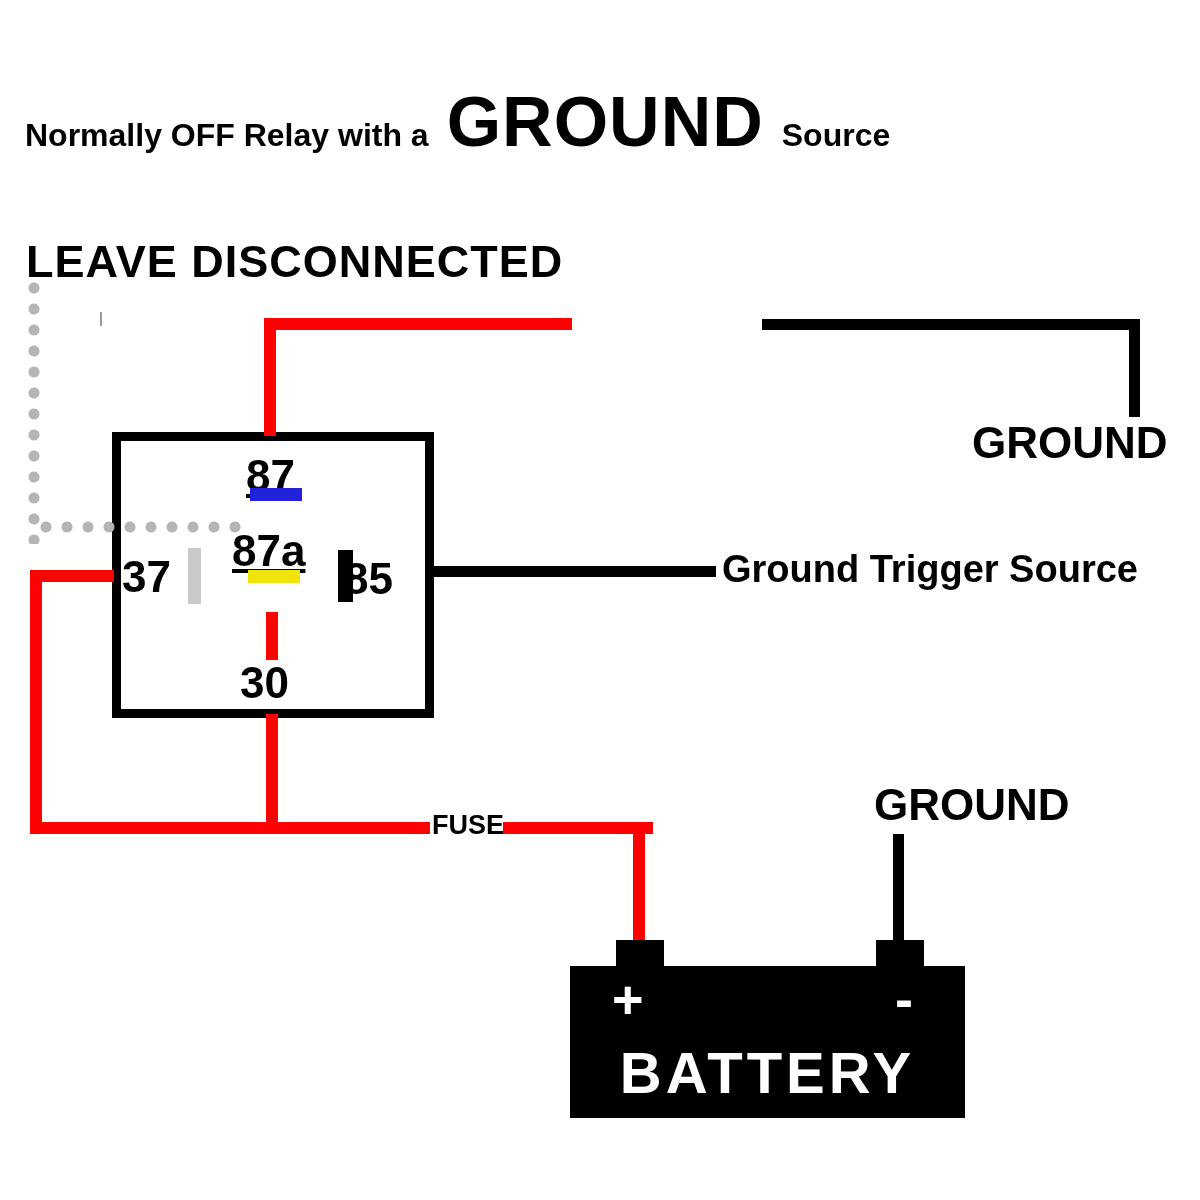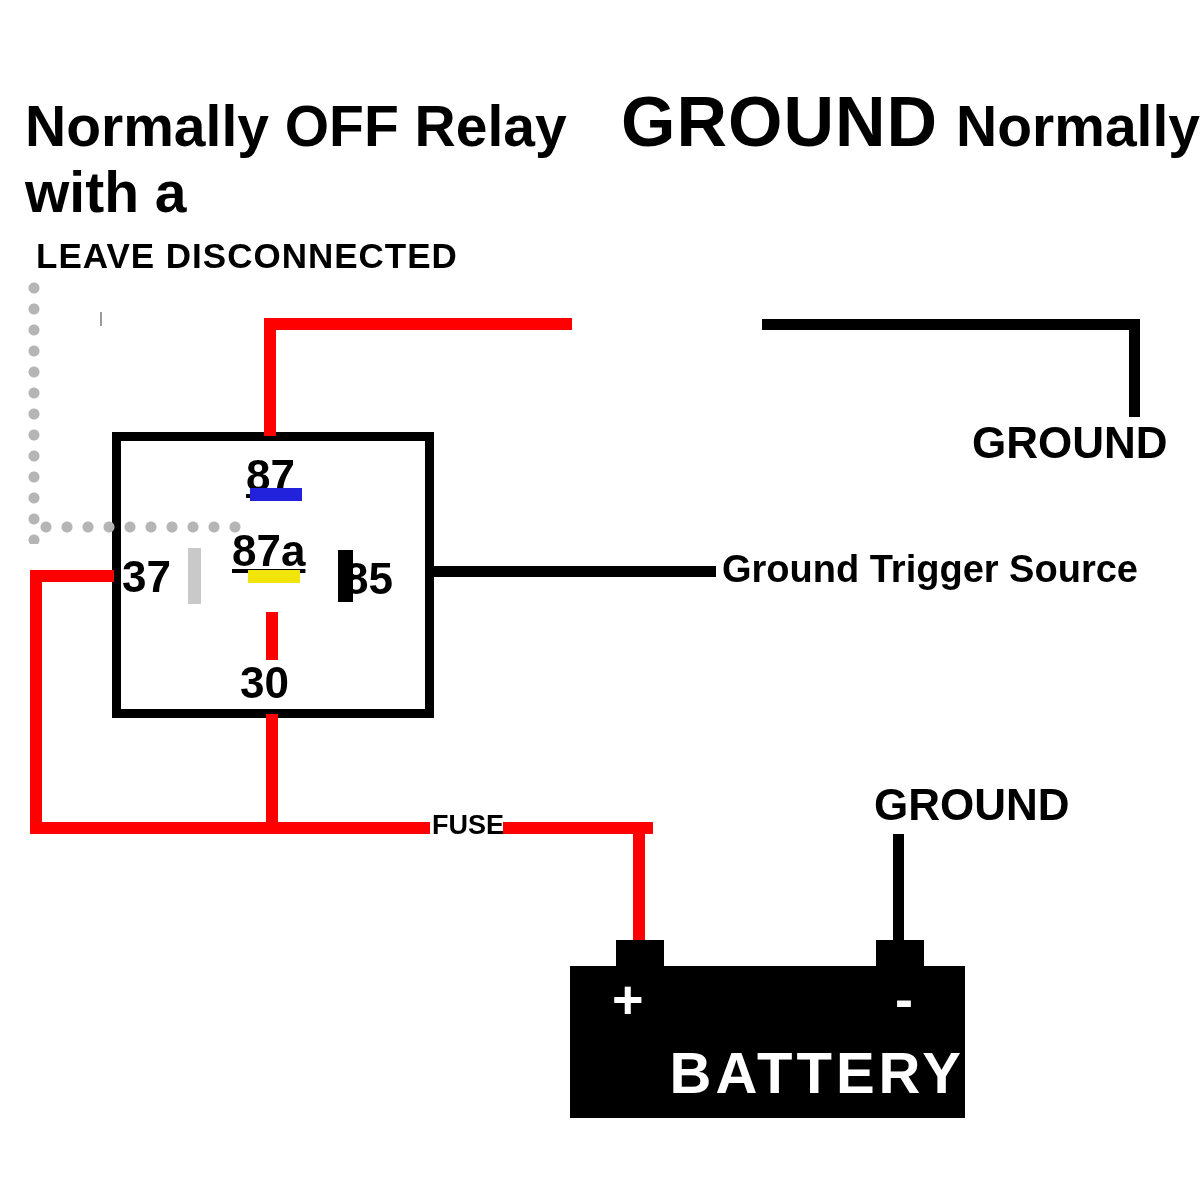--- a/index.html
+++ b/index.html
@@ -10,21 +10,21 @@
     background: #ffffff;
     font-family: "Liberation Sans", sans-serif;
     color: #000000;
     overflow: hidden;
   }
   .abs { position: absolute; }
   .lbl { font-weight: bold; white-space: nowrap; }
 
   
   .title { left: 25px; top: 82px; display: flex; align-items: baseline; gap: 18px; }
-  .title .t-norm { font-size: 57px; font-weight: bold; }
+  .title .t-norm { font-size: 32px; font-weight: bold; }
   .title .t-big  { font-size: 70px; font-weight: bold; letter-spacing: 1px; }
 
   
   .wire-red   { background: #ff0000; }
   .wire-black { background: #000000; }
 
   
   .dots-v {
     width: 12px;
     background-image: radial-gradient(circle at 6px 6px, #b5b5b5 5px, transparent 6px);
@@ -51,36 +51,36 @@
   .bar-black  { background: #000000; }
 
   
   .battery-body {
     left: 570px; top: 966px; width: 395px; height: 152px;
     background: #000000; color: #ffffff;
   }
   .batt-sign { position: absolute; font-size: 54px; font-weight: bold; top: 2px; }
   .batt-name {
     position: absolute; bottom: 12px; left: 0; width: 100%;
-    text-align: right; font-size: 58px; font-weight: bold; letter-spacing: 4px;
+    text-align: center; font-size: 58px; font-weight: bold; letter-spacing: 4px;
   }
   .terminal { background: #000000; }
 </style>
 </head>
 <body>
 
 <div class="canvas">
 
   <div class="abs title">
     <span class="t-norm">Normally OFF Relay with a</span>
     <span class="t-big">GROUND</span>
-    <span class="t-norm">Normally</span>
+    <span class="t-norm">Source</span>
   </div>
 
-  <div class="abs lbl" style="left:36px; top:236px; font-size:35px; letter-spacing:1px;">LEAVE DISCONNECTED</div>
+  <div class="abs lbl" style="left:26px; top:236px; font-size:45px; letter-spacing:1px;">LEAVE DISCONNECTED</div>
 
   <div class="abs" style="left:100px; top:312px; width:2px; height:14px; background:#9a9a9a;"></div>
 
   <div class="abs relay-box"></div>
 
   <div class="abs dots-v" style="left:28px; top:282px; height:262px;"></div>
   <div class="abs dots-h" style="left:40px; top:521px; width:210px;"></div>
 
   <div class="abs wire-red" style="left:264px; top:318px; width:12px; height:118px;"></div>
   <div class="abs wire-red" style="left:264px; top:318px; width:308px; height:12px;"></div>

